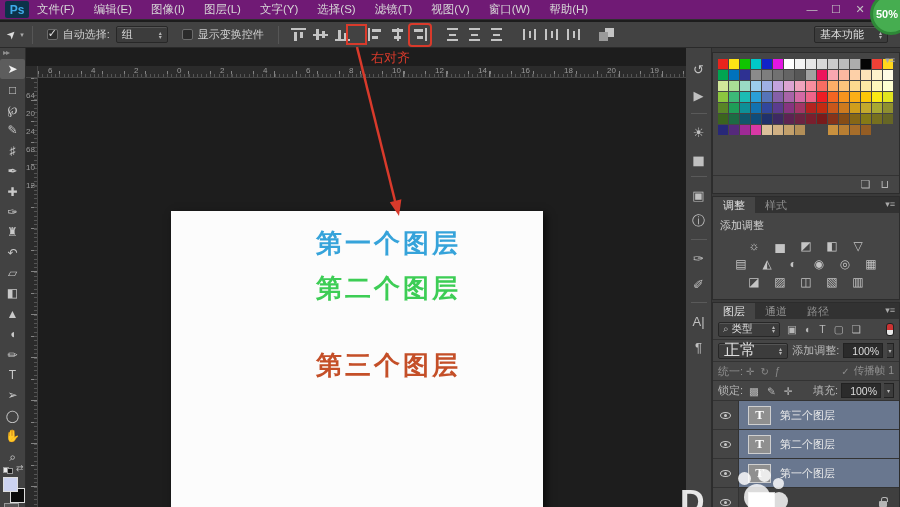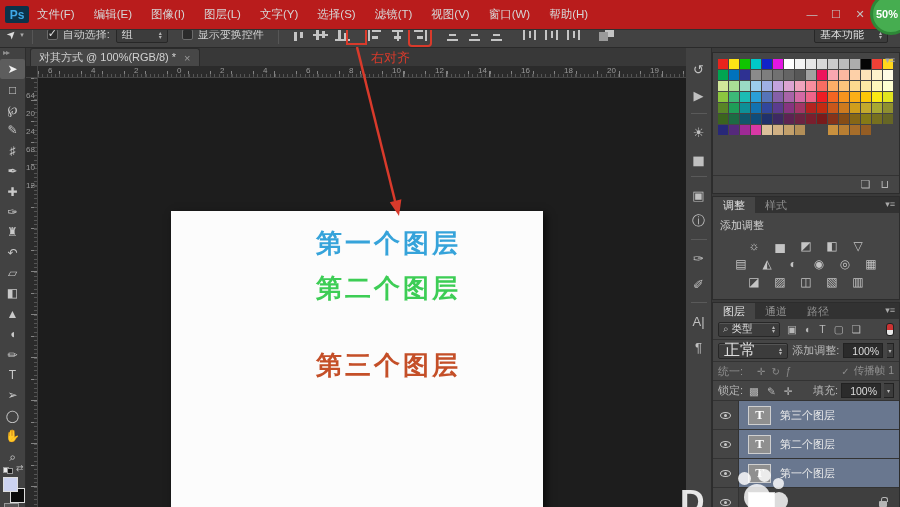--- a/index.html
+++ b/index.html
@@ -1,21 +1,21 @@
 <!DOCTYPE html>
 <html><head>
 <meta charset="utf-8">
 <style>
   html,body{margin:0;padding:0;background:#111;}
   *{box-sizing:border-box;}
   .screen{position:relative;width:900px;height:507px;overflow:hidden;background:#1d1d1d;
     font-family:"Liberation Sans",sans-serif;color:#ccc;-webkit-font-smoothing:antialiased;}
 
   
-  .menubar{position:absolute;left:0;top:0;width:900px;height:30px;background:#b91c1c;
+  .menubar{position:absolute;left:0;top:0;width:900px;height:20px;background:#701a75;
     border-bottom:1px solid #303030;display:flex;align-items:center;z-index:30;}
   .pslogo{display:inline-flex;align-items:center;justify-content:center;width:24px;height:17px;
     margin:0 8px 0 5px;background:#0c3249;color:#3fa9e8;font-weight:bold;font-size:12px;border-radius:2px;}
   .menus{display:flex;gap:19px;}
   .menu-item{font-size:11.5px;color:#d6d6d6;cursor:default;}
   .wincontrols{margin-left:auto;display:flex;gap:12px;margin-right:34px;}
   .winbtn{font-size:11px;color:#c2c2c2;width:12px;text-align:center;}
   .zoombadge{position:absolute;right:-12px;top:-7px;width:42px;height:42px;border-radius:50%;
     background:#46ad50;border:3px solid #2e8837;display:flex;align-items:center;justify-content:center;z-index:80;}
   .zoombadge span{color:#fff;font-size:11px;font-weight:bold;margin-right:8px;}
@@ -137,21 +137,21 @@
   .lficon{font-size:10.5px;color:#b8b8b8;}
   .lftoggle{margin-left:auto;width:8px;height:13px;border-radius:3px;border:1px solid #222;
     background:linear-gradient(#c33 0 55%,#e8e8e8 55%);}
   .lblend{height:22px;display:flex;align-items:center;padding:0 5px;border-bottom:1px solid #333;gap:4px;}
   .lblend .dd{width:102px;height:16px;font-size:16px;}
   .small-label{font-size:11px;color:#b8b8b8;white-space:nowrap;}
   .valbox{display:inline-flex;align-items:center;height:15px;background:#2b2b2b;border:1px solid #222;
     padding:0 3px;font-size:10.5px;color:#ddd;min-width:40px;justify-content:flex-end;}
   .valcaret{width:10px;height:15px;background:#3c3c3c;border:1px solid #222;border-left:none;
     display:inline-flex;align-items:center;justify-content:center;font-size:6px;color:#bbb;}
-  .lunify{height:19px;display:flex;align-items:center;padding:0 5px;border-bottom:1px solid #333;gap:14px;}
+  .lunify{height:19px;display:flex;align-items:center;padding:0 5px;border-bottom:1px solid #333;gap:3px;}
   .dimglyph{font-size:10px;color:#8a8a8a;}
   .lunify .right{margin-left:auto;display:flex;align-items:center;gap:4px;}
   .llockrow{height:20px;display:flex;align-items:center;padding:0 5px;border-bottom:1px solid #333;gap:6px;}
   .llockrow .right{margin-left:auto;display:flex;align-items:center;gap:3px;}
   .lockicon{width:8px;height:6px;background:#b5b5b5;border-radius:1px;position:relative;display:inline-block;}
   .lockicon::before{content:'';position:absolute;top:-4px;left:1.5px;width:5px;height:4px;
     border:1.2px solid #b5b5b5;border-bottom:none;border-radius:2.5px 2.5px 0 0;}
   .llist{background:#3f3f3f;}
   .lrow{height:29px;border-bottom:1px solid #333;display:flex;}
   .leye{width:26px;flex:none;display:flex;align-items:center;justify-content:center;border-right:1px solid #333;background:#454545;}
@@ -259,26 +259,20 @@
         <span class="align-btn grp">
         <span class="ai ai-auto-align"></span>
       </span>
       </div>
     <div class="workspace dd">
       <span>基本功能</span>
         <span class="ddc"></span>
     </div>
   </div>
 
-  <div class="tabbar">
-    <div class="doc-tab">
-      <span>对其方式 @ 100%(RGB/8) *</span>
-      <span class="doc-close">×</span>
-    </div>
-  </div>
 
   <div class="toolbar">
     <div class="tb-head">▸▸</div>
     <div>
 
     <div class="tool selected">
         <span>➤</span>
       </div>
         <div class="tool">
         <span>□</span>

